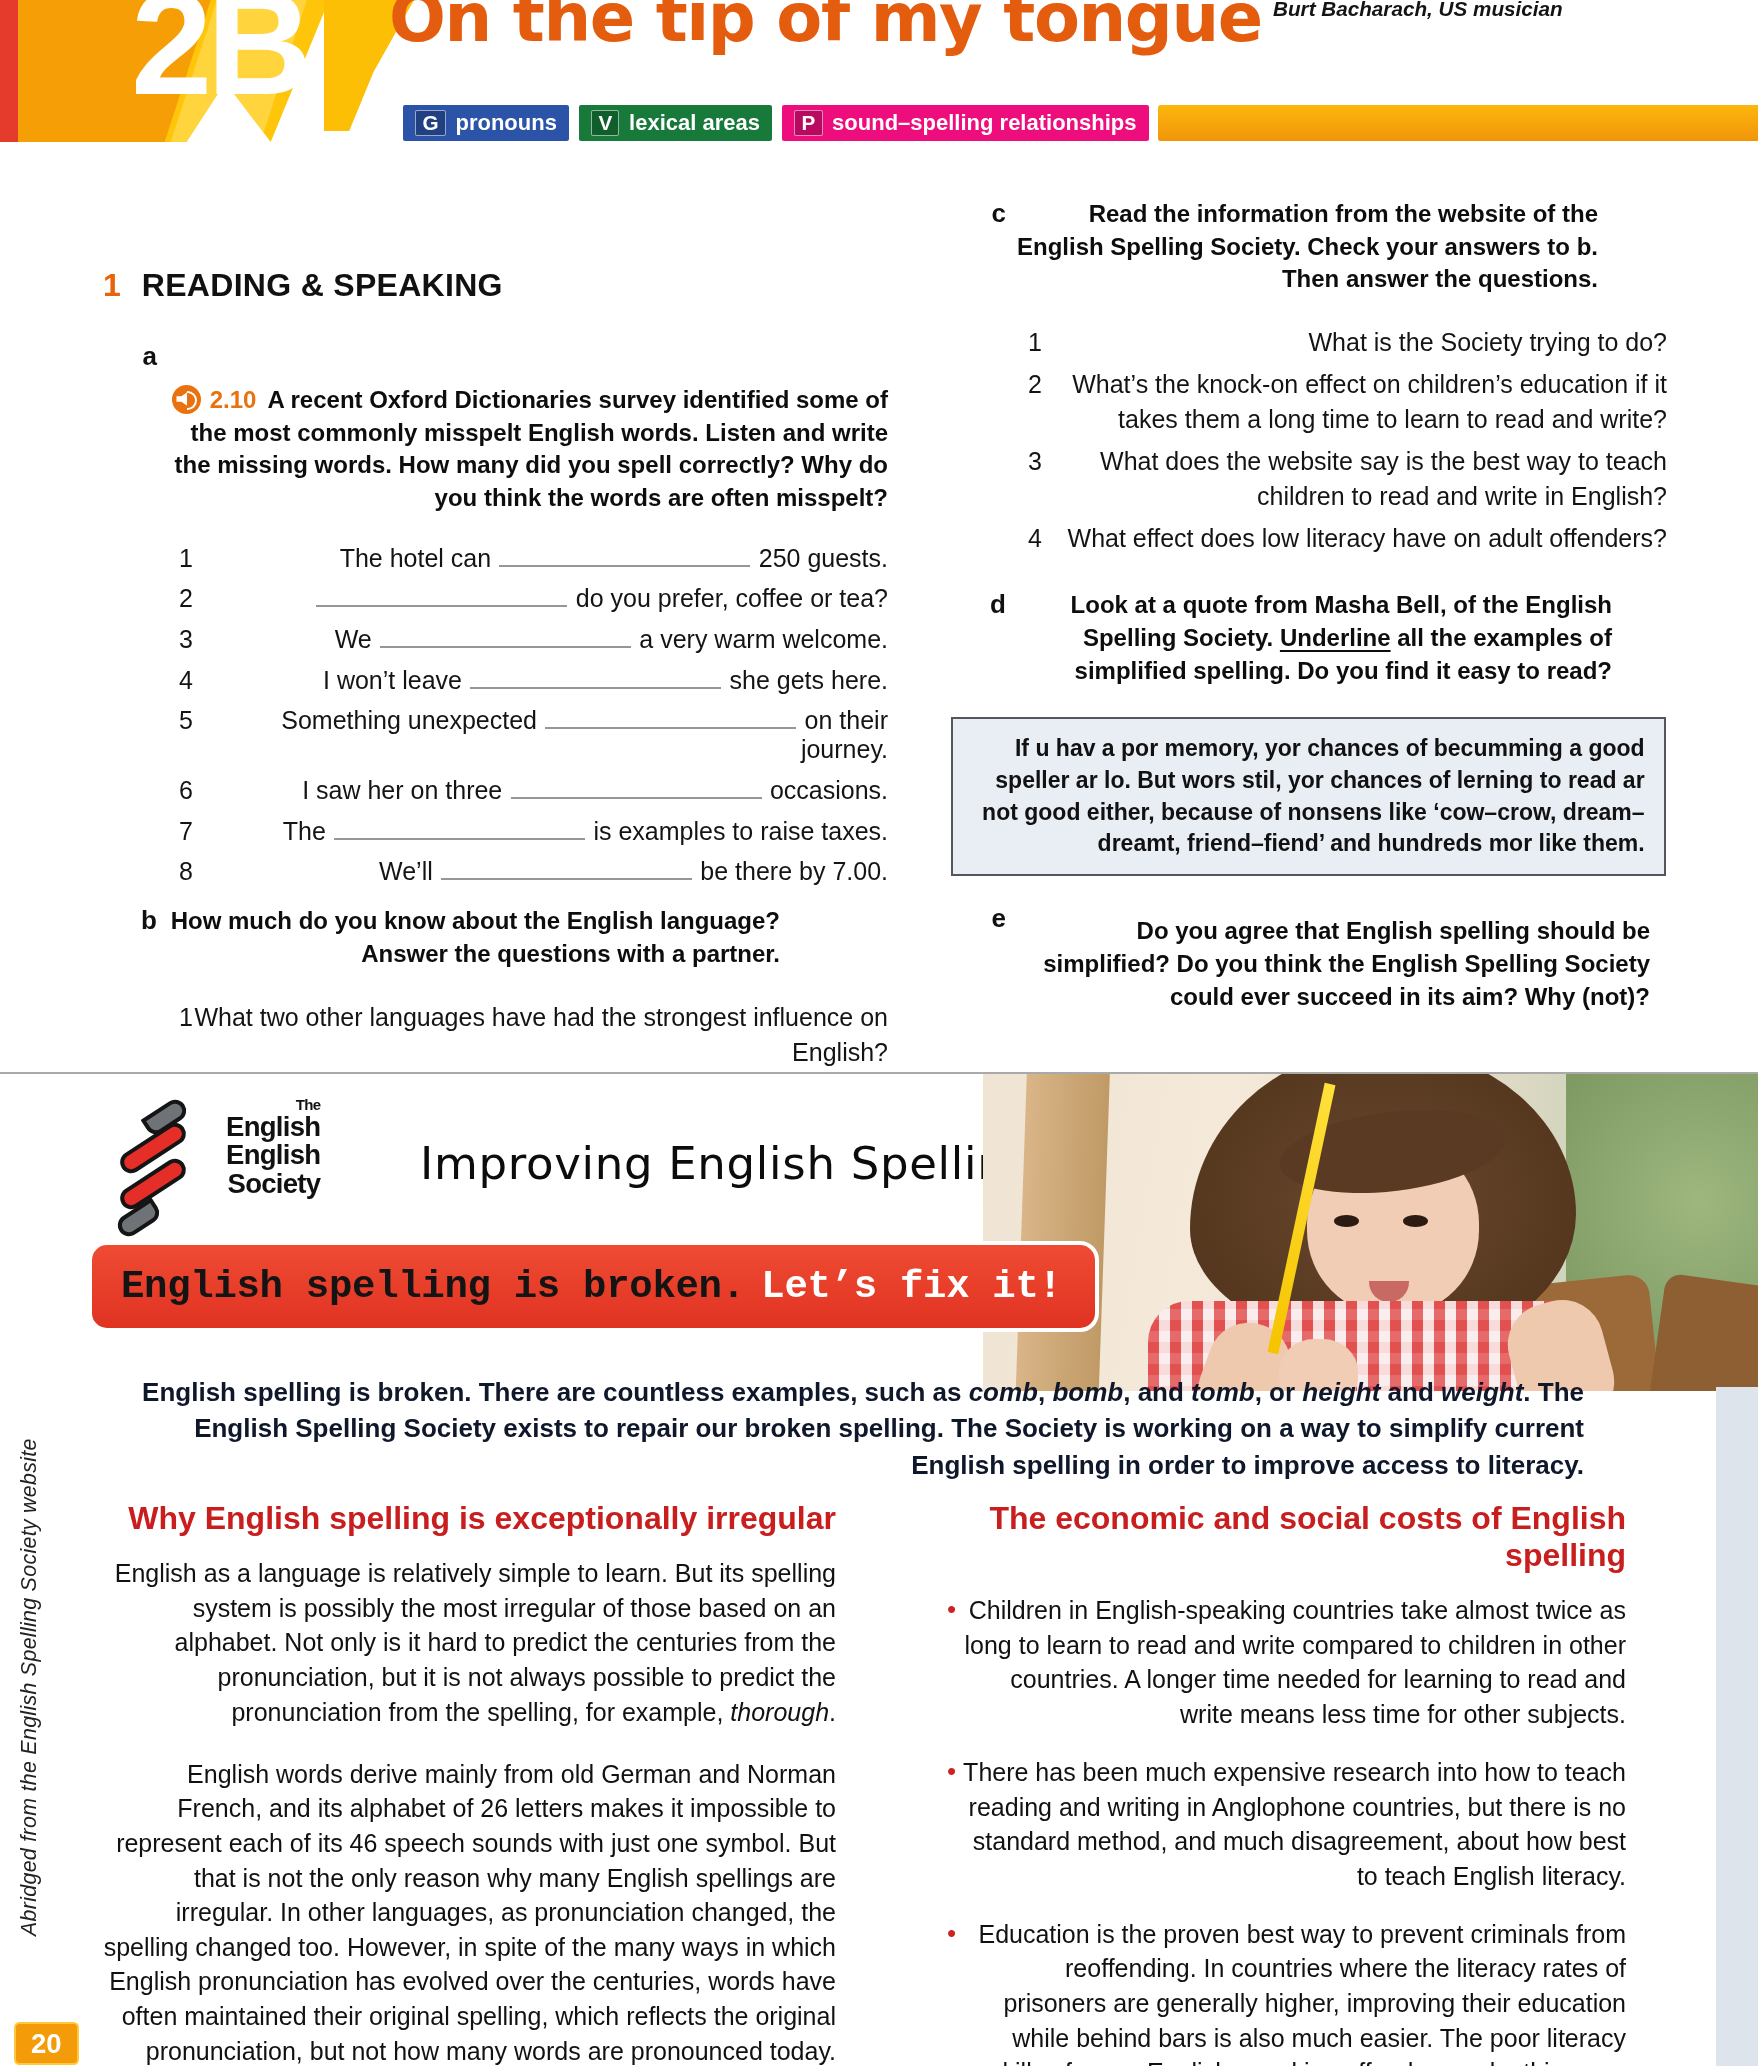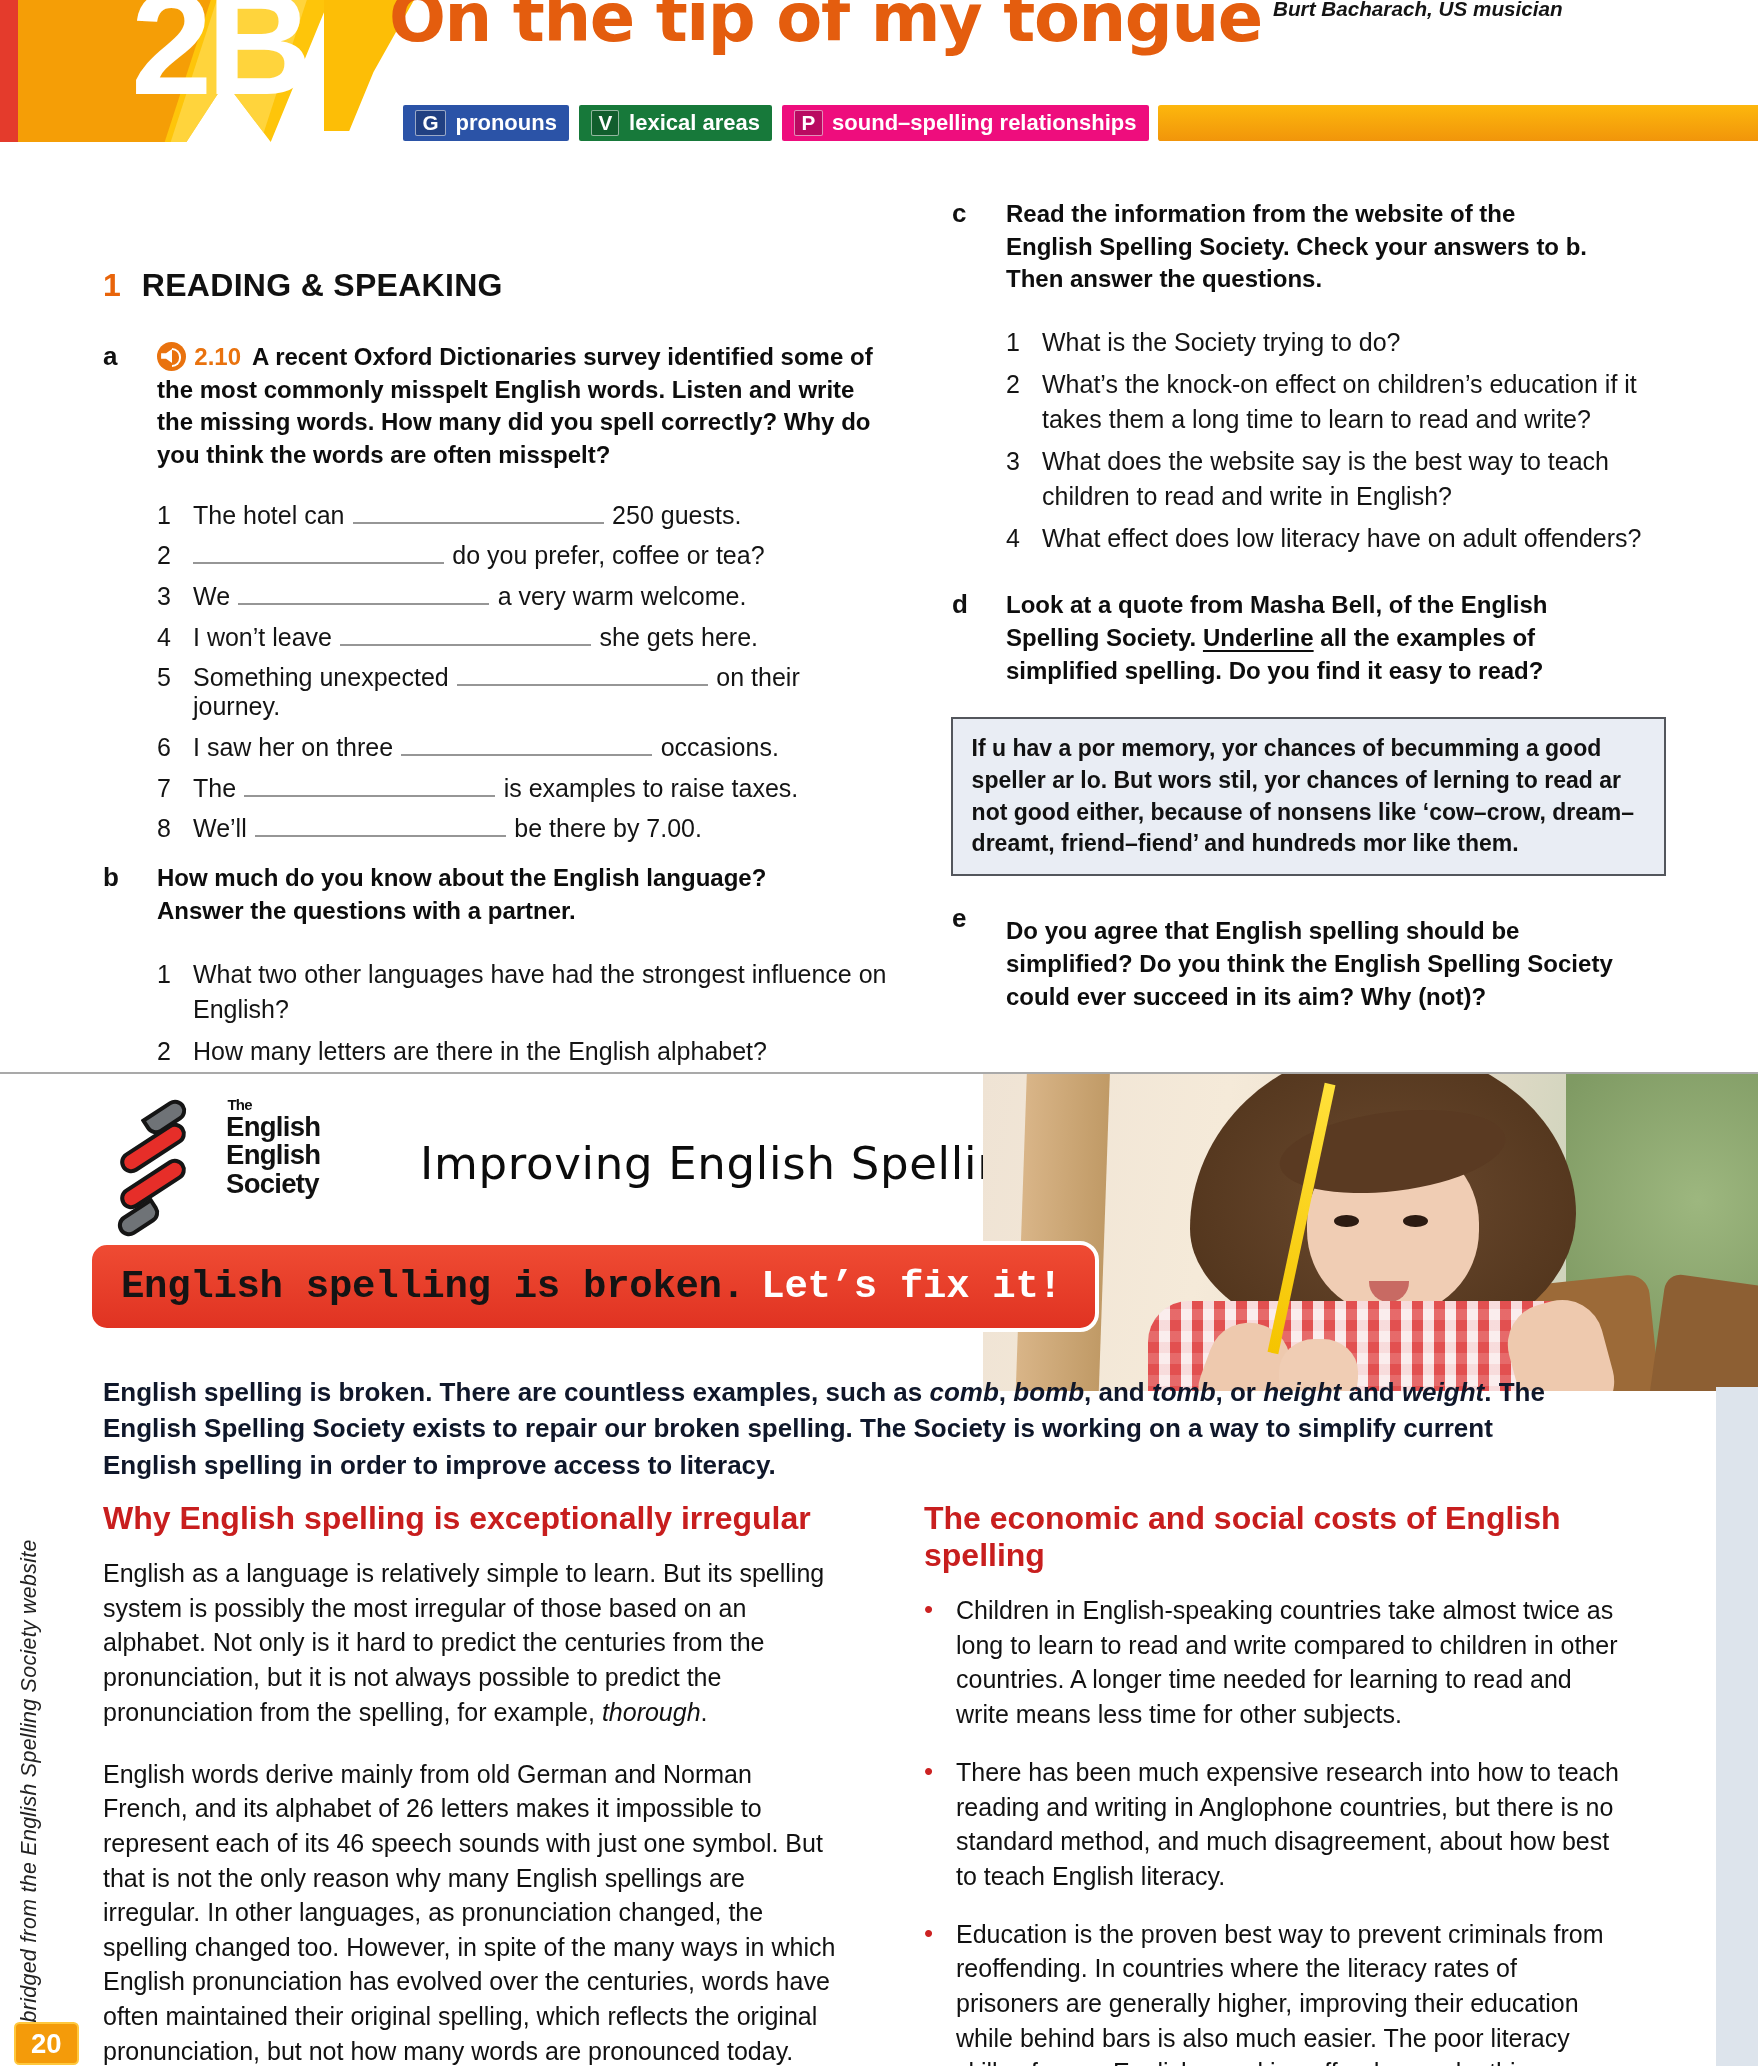--- a/index.html
+++ b/index.html
@@ -1,17 +1,17 @@
 <!DOCTYPE html>
 <html style="font-size:11px"><head>
 <meta charset="utf-8">
 <style>
   * { box-sizing: border-box; margin: 0; padding: 0; }
   body { font-family: "Liberation Sans", sans-serif; background:#fff; }
-  .page { position:relative; width:1759px; height:2066px; background:#fff; overflow:hidden; }
+  .page { position:relative; width:1759px; height:2066px; background:#fff; overflow:hidden;text-align:right; }
 
   
   .red-strip { position:absolute; left:0; top:0; width:18px; height:142px; background:#e43b2c; }
   .unit-shape { position:absolute; left:18px; top:0; width:324px; height:142px; background:#fec50a;
     clip-path: polygon(0 0, 96% 0, 78% 100%, 64% 58%, 52% 100%, 0 100%); overflow:hidden; }
   .unit-shape .band1 { position:absolute; left:-41px; top:-13.8px; width:207px; height:193px; background:#f59e06; transform:skewX(-18deg); }
   .unit-shape .band2 { position:absolute; left:172px; top:-13.8px; width:90px; height:193px; background:#ffd84d; opacity:.75; transform:skewX(-18deg); }
   .unit-swash { position:absolute; left:324px; top:0; width:90px; height:131px; background:#fdbe06;
     clip-path: polygon(0 0, 100% 0, 55% 55%, 28% 100%, 0 100%); }
   .unit-number { position:absolute; left:131px; top:-40px; font-size:146px; font-weight:800; color:#fff; letter-spacing:-5.5px; }
@@ -29,21 +29,21 @@
   
   .col-left  { position:absolute; left:103px; top:267px; width:785px; }
   .col-right { position:absolute; left:952px; top:198px; width:744px; }
 
   .sec-head { display:flex; gap:20.7px; font-size:32px; font-weight:800; color:#111; margin-bottom:37px; letter-spacing:0.3px; }
   .sec-num { color:#e8640a; }
 
   .block { display:grid; grid-template-columns:54px 1fr; margin-bottom:29px; }
   .block-label { font-weight:700; font-size:26px; color:#111; }
   .instr { font-size:24px; font-weight:700; line-height:1.36; color:#0d0d0d; }
-  .instr-a { max-width:731px; }
+  .instr-a { max-width:731px;margin-top:43px; }
   .instr-b { max-width:623px; }
   .instr-c { max-width:592px; }
   .instr-d { max-width:606px; }
   .instr-e { max-width:644px;margin-top:12px; }
   .u { text-decoration:underline; text-decoration-thickness:2.1px; text-underline-offset:4.1px; }
 
   .items { margin:6.9px 0 4.1px 54px; }
   .item { display:grid; grid-template-columns:36px 1fr; font-size:25px; color:#141414; margin-bottom:11.7px; align-items:baseline; }
   .inum { font-weight:400; }
   .blank { display:inline-block; width:251px; height:20.7px; border-bottom:2.1px solid #969696; margin:0 8.3px; vertical-align:baseline; }

